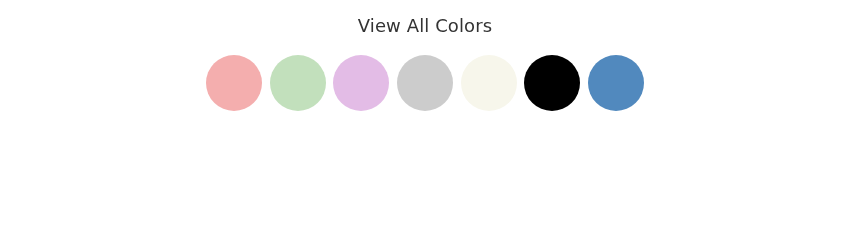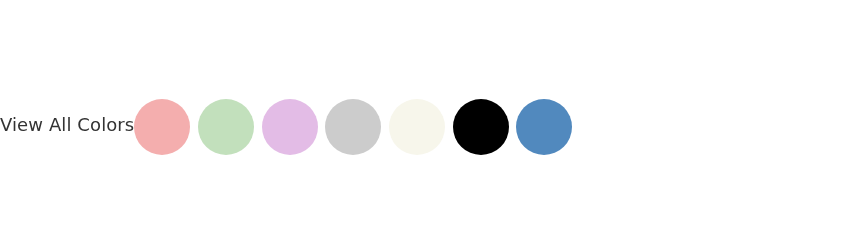--- a/index.html
+++ b/index.html
@@ -21,20 +21,21 @@
     background: #ffffff;
     box-sizing: border-box;
   }
   .color-panel {
     position: absolute;
     left: 0;
     top: 0;
     width: 850px;
     height: 235px;
     display: flex;
+    flex-direction: column;
     align-items: center;
   }
   .panel-title {
     margin-top: 15px;
     font-size: 18px;
     line-height: 22px;
     font-weight: 400;
     color: #333333;
     letter-spacing: 0.1px;
     text-align: center;

